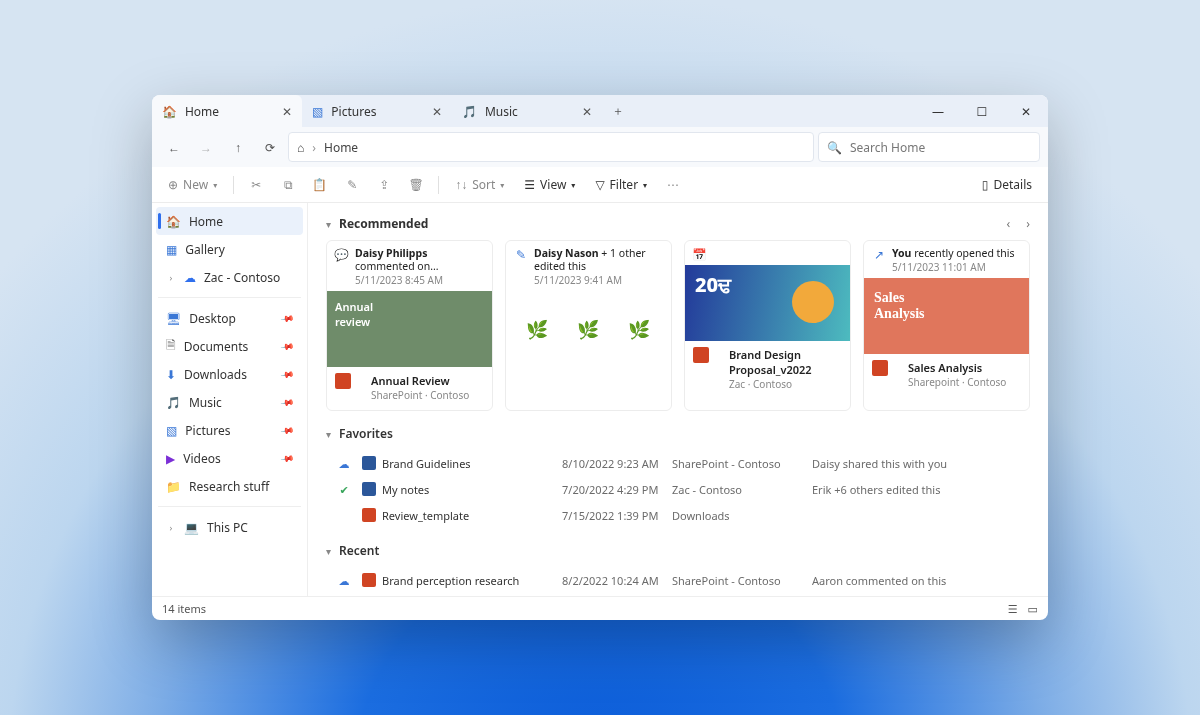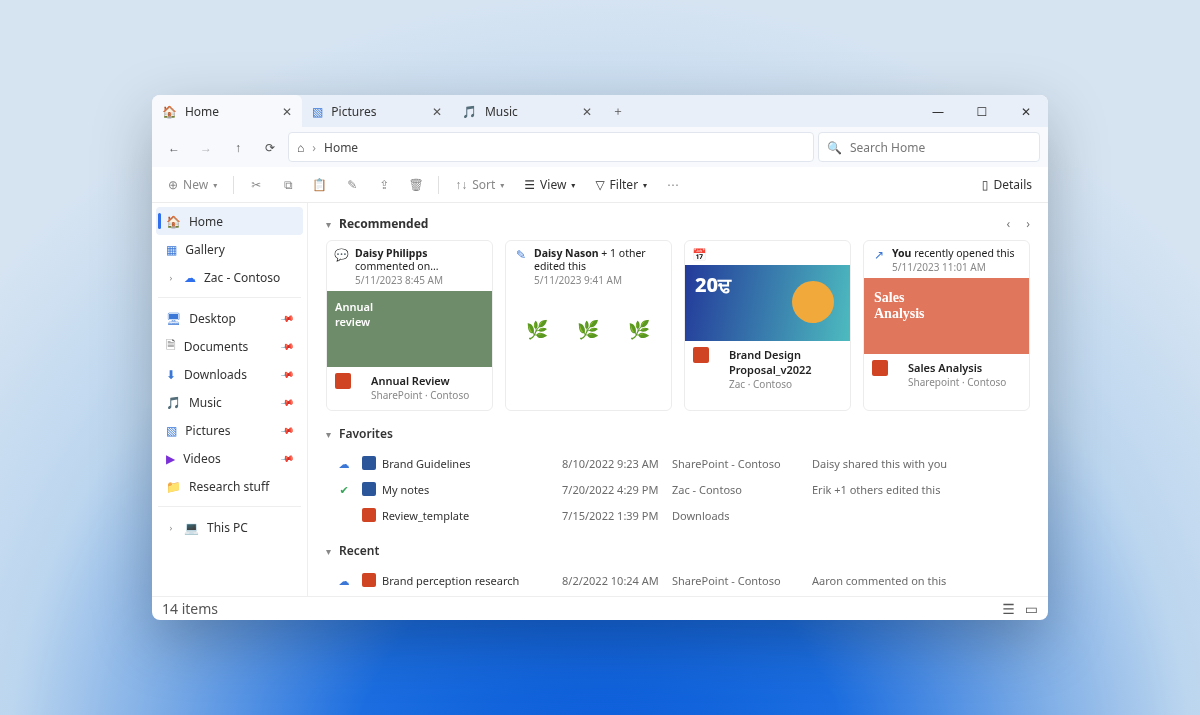--- a/index.html
+++ b/index.html
@@ -85,21 +85,21 @@
   .thumb0::after{content:"Annual\A review"; white-space:pre; position:absolute; left:8px; top:8px; color:#fff; font-size:11px; font-weight:600;}
   .thumb1 { background:#fff; display:flex; gap:4px; padding:8px; }
   .leaf { flex:1; background:#eef2ee; border-radius:2px; position:relative; }
   .leaf::after { content:"🌿"; position:absolute; inset:0; display:flex; align-items:center; justify-content:center; font-size:18px; }
   .thumb2 { background:linear-gradient(100deg,#233a9a,#4dbbbf); position:relative; }
   .thumb2::before{content:"20\A22"; white-space:pre; position:absolute; left:10px; top:10px; font-size:20px; font-weight:800; color:#fff; line-height:0.95;}
   .thumb2::after{content:""; position:absolute; right:16px; top:16px; width:42px; height:42px; border-radius:50%; background:#f2a93b;}
   .thumb3 { background:#e0765c; position:relative; }
   .thumb3::after{content:"Sales\A Analysis"; white-space:pre; position:absolute; left:10px; top:12px; color:#fff; font-family:Georgia,serif; font-size:14px; font-weight:600;}
   
-  .status { height:24px; border-top:1px solid #eee; display:flex; align-items:center; padding:0 10px; font-size:14px; color:#555; }
+  .status { height:24px; border-top:1px solid #eee; display:flex; align-items:center; padding:0 10px; font-size:11px; color:#555; }
   .status .right { margin-left:auto; display:flex; gap:10px; color:#555; }
   
   .ic { display:inline-block; }
 </style>
 </head>
 <body>
 
 <div class="window">
 
   <div class="tabstrip">
@@ -345,21 +345,21 @@
           <span class="muted">8/10/2022 9:23 AM</span>
           <span class="muted">SharePoint - Contoso</span>
           <span class="muted">Daisy shared this with you</span>
         </div>
         <div class="frow">
           <span style="color:#3aa65c;text-align:center">✔</span>
           <span class="fileico wd" style="width:14px;height:14px"></span>
           <span>My notes</span>
           <span class="muted">7/20/2022 4:29 PM</span>
           <span class="muted">Zac - Contoso</span>
-          <span class="muted">Erik +1 others edited this</span>
+          <span class="muted">Erik +6 others edited this</span>
         </div>
         <div class="frow">
           <span></span>
           <span class="fileico pp" style="width:14px;height:14px"></span>
           <span>Review_template</span>
           <span class="muted">7/15/2022 1:39 PM</span>
           <span class="muted">Downloads</span>
           <span class="muted"></span>
         </div>
       </div>

